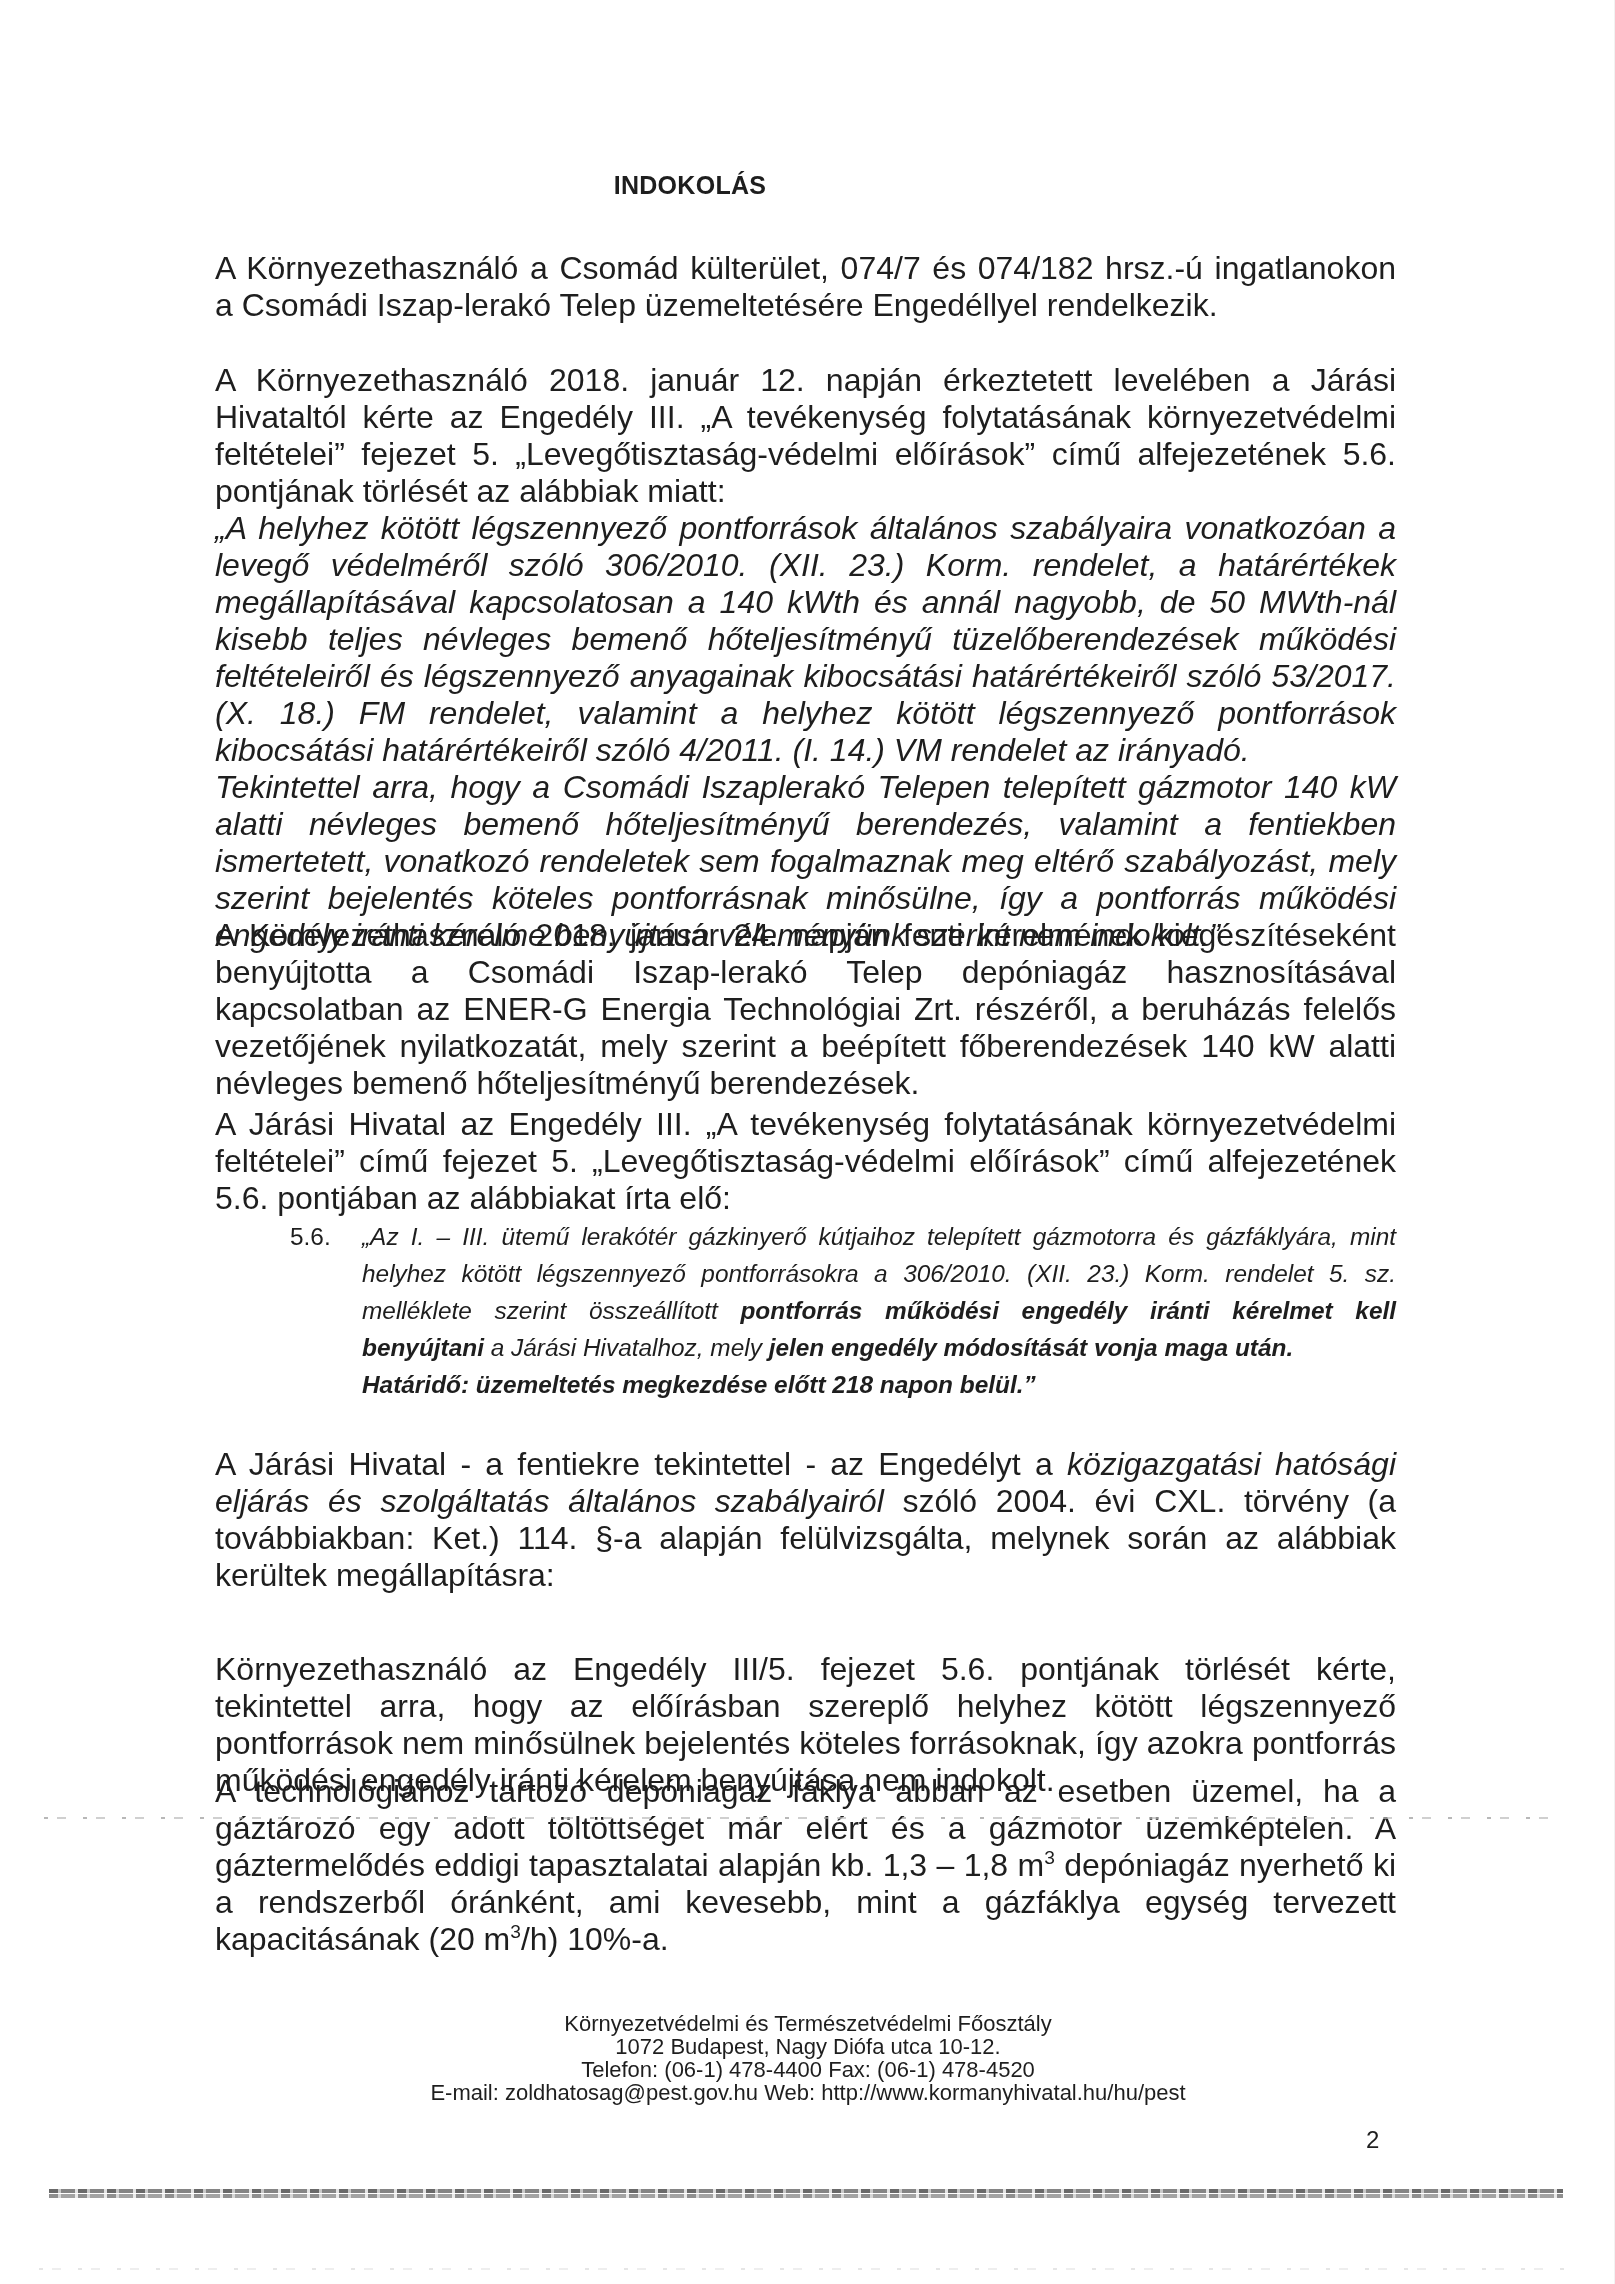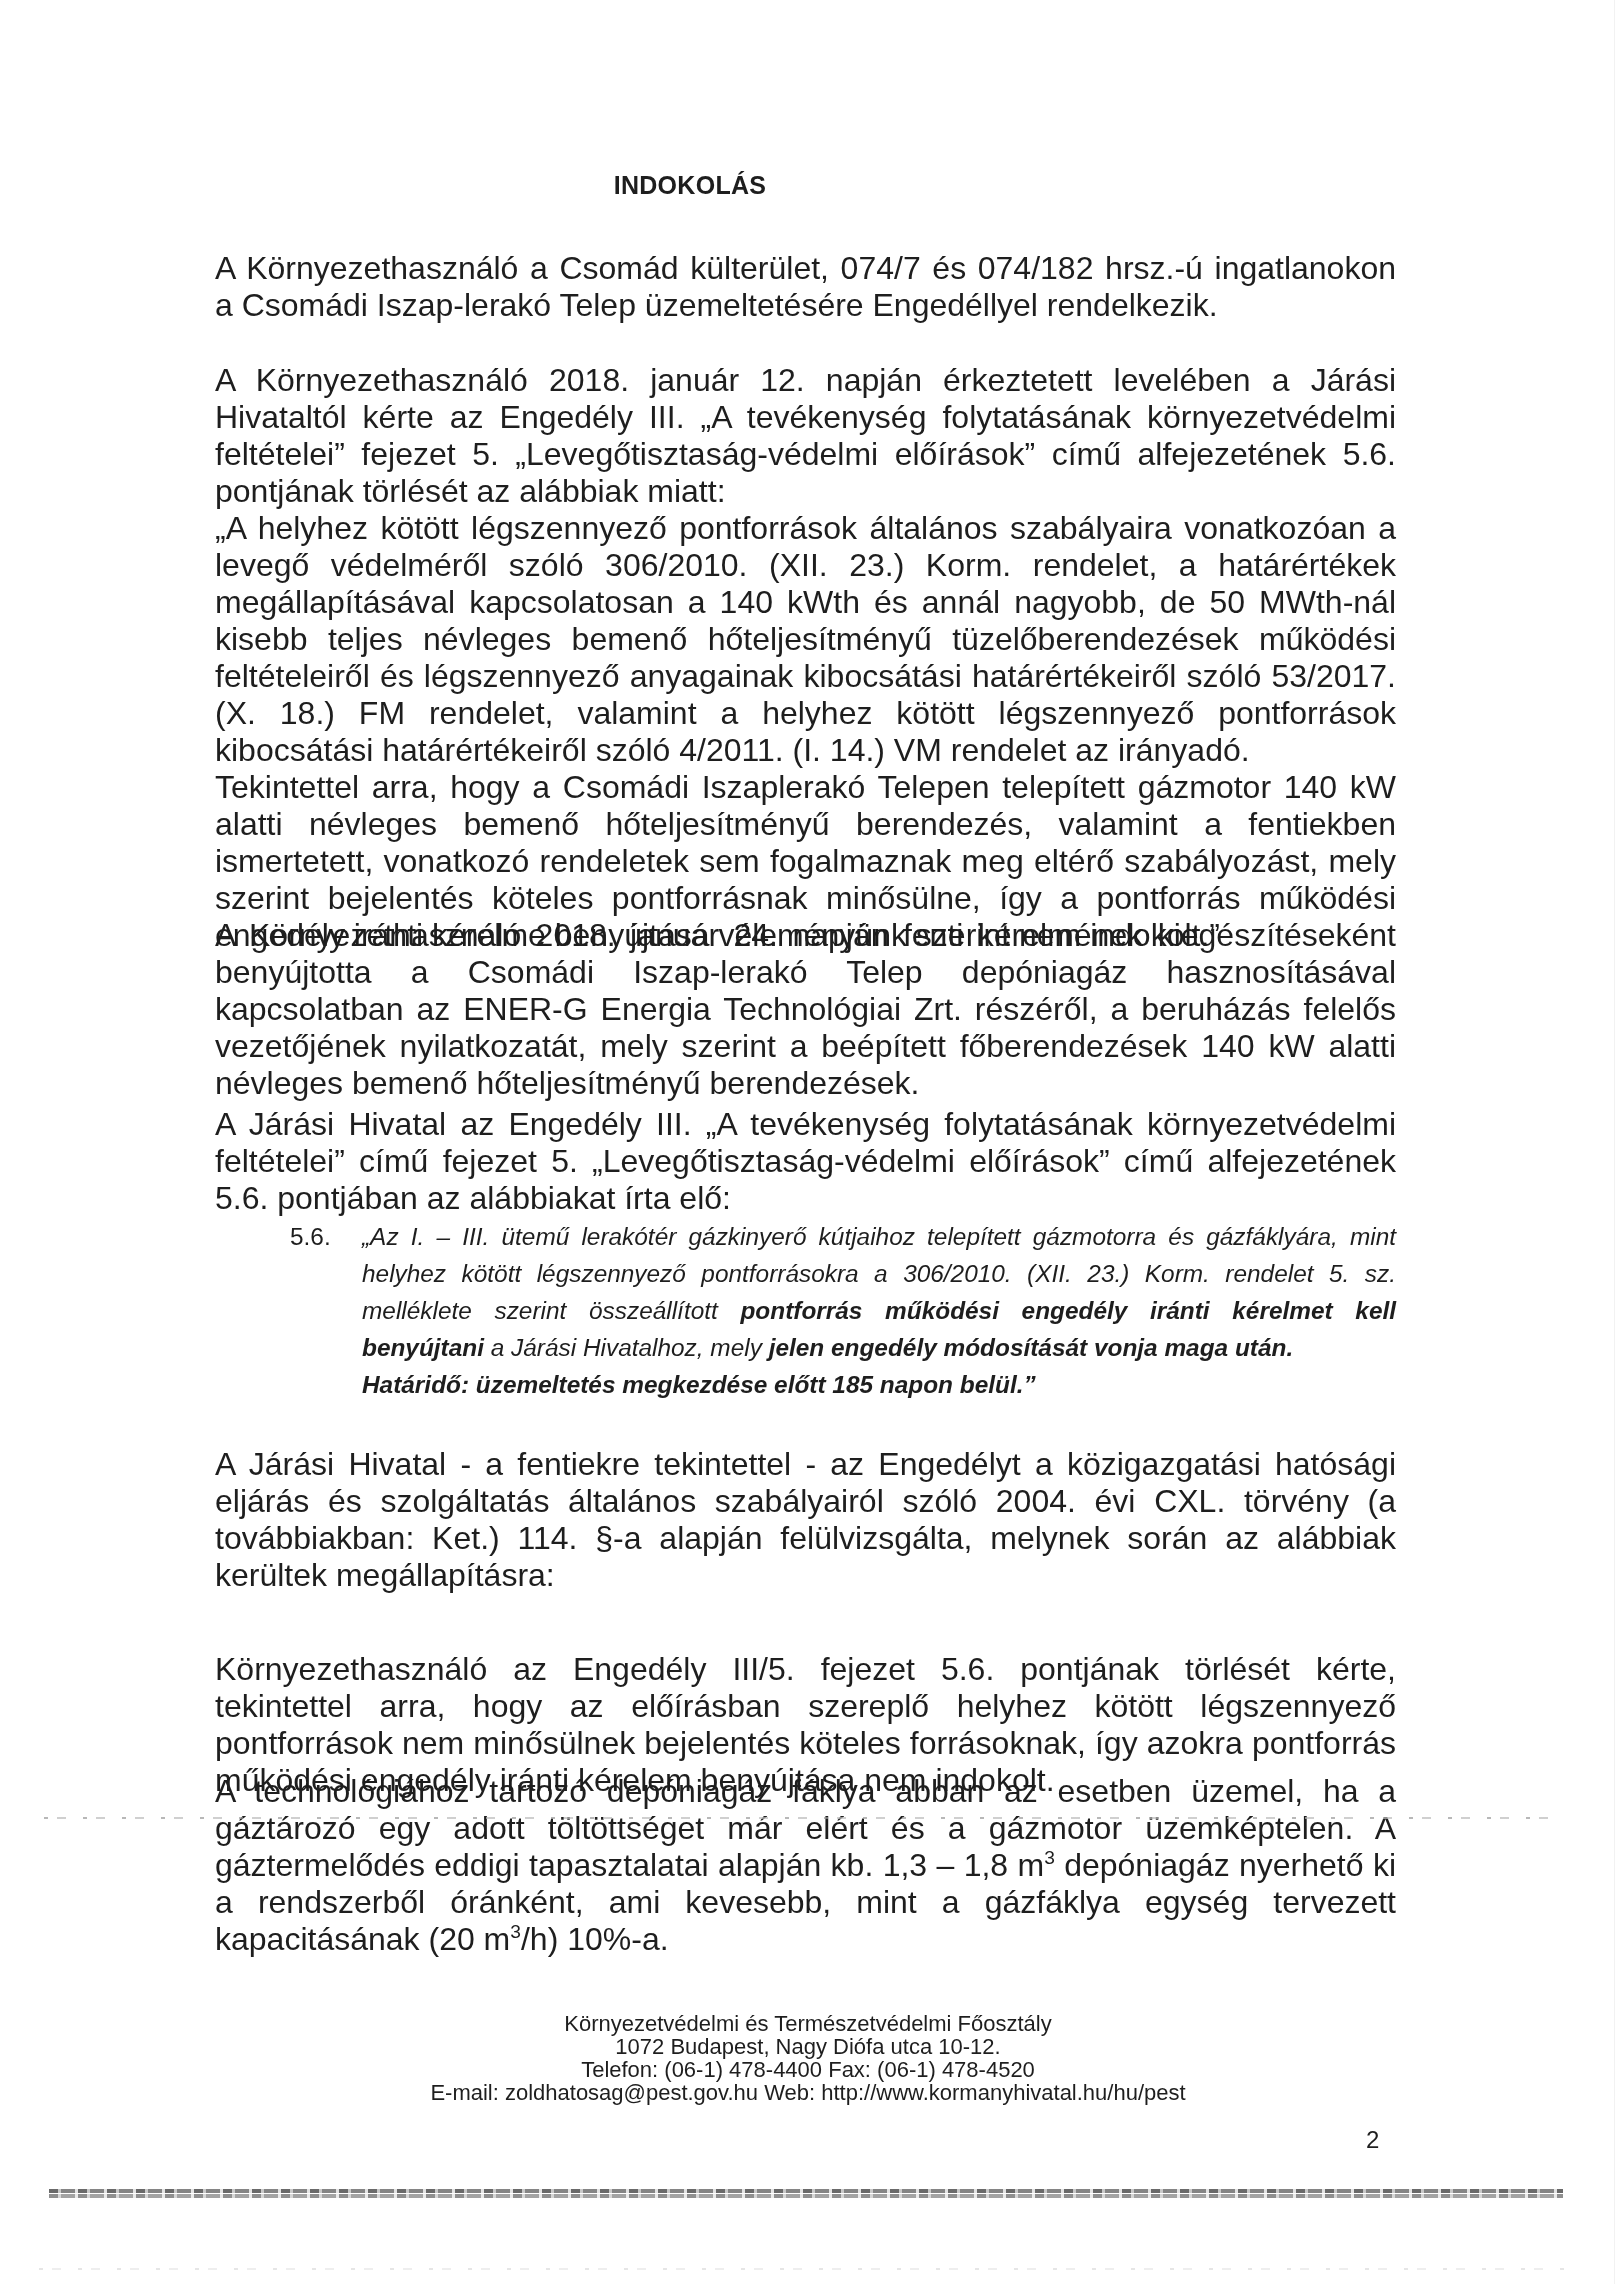--- a/index.html
+++ b/index.html
@@ -4,21 +4,21 @@
 <style>
   html, body { margin: 0; padding: 0; background: #ffffff; }
   body { width: 1616px; height: 2284px; position: relative; overflow: hidden; color: #1e1e1e;
          font-family: "Liberation Sans", "DejaVu Sans", sans-serif; }
   .page { position: absolute; left: 0; top: 0; width: 1616px; height: 2284px; background: #ffffff; }
   .title { position: absolute; top: 171px; left: 0; width: 1380px; text-align: center;
            font-size: 25px; font-weight: bold; letter-spacing: 0.3px; }
   .block { position: absolute; left: 215px; width: 1181px; font-size: 32px; line-height: 37px;
            text-align: justify; }
   .block p { margin: 0; }
-  .it { }
+  .it { font-style: italic; }
   .b { font-weight: bold; }
   .last-left { text-align-last: left; }
   .quote-item { position: absolute; left: 290px; width: 1106px; font-size: 24.4px; line-height: 37px; }
   .quote-num { position: absolute; left: 0; top: 0; width: 65px; }
   .quote-body { position: absolute; left: 72px; width: 1034px; font-style: italic; text-align: justify; }
   sup { font-size: 60%; line-height: 0; vertical-align: super; }
   sub { font-size: 60%; line-height: 0; vertical-align: sub; }
   .footer { position: absolute; top: 2012px; left: 0; width: 1616px; text-align: center;
             font-size: 22px; line-height: 23px; }
   .page-num { position: absolute; top: 2126px; left: 1366px; font-size: 24px; }
@@ -48,21 +48,21 @@
   </div>
 
   <div class="block" style="top:1106px;">
     <p class="last-left">A Járási Hivatal az Engedély III. „A tevékenység folytatásának környezetvédelmi feltételei” című fejezet 5. „Levegőtisztaság-védelmi előírások” című alfejezetének 5.6. pontjában az alábbiakat írta elő:</p>
   </div>
 
   <div class="quote-item" style="top:1218px;">
     <span class="quote-num">5.6.</span>
     <div class="quote-body">
       <span>„Az I. – III. ütemű lerakótér gázkinyerő kútjaihoz telepített gázmotorra és gázfáklyára, mint helyhez kötött légszennyező pontforrásokra a 306/2010. (XII. 23.) Korm. rendelet 5. sz. melléklete szerint összeállított </span><span class="b">pontforrás működési engedély iránti kérelmet kell benyújtani</span><span> a Járási Hivatalhoz, mely </span><span class="b">jelen engedély módosítását vonja maga után.</span><br>
-      <span class="b">Határidő: üzemeltetés megkezdése előtt 185 napon belül.”</span>
+      <span class="b">Határidő: üzemeltetés megkezdése előtt 218 napon belül.”</span>
     </div>
   </div>
 
   <div class="block" style="top:1446px;">
     <p class="last-left"><span>A Járási Hivatal - a fentiekre tekintettel - az Engedélyt a </span><span class="it">közigazgatási hatósági eljárás és szolgáltatás általános szabályairól</span><span> szóló 2004. évi CXL. törvény (a továbbiakban: Ket.) 114. §-a alapján felülvizsgálta, melynek során az alábbiak kerültek megállapításra:</span></p>
   </div>
 
   <div class="block" style="top:1614px;margin-top:37px;">
     <p class="last-left">Környezethasználó az Engedély III/5. fejezet 5.6. pontjának törlését kérte, tekintettel arra, hogy az előírásban szereplő helyhez kötött légszennyező pontforrások nem minősülnek bejelentés köteles forrásoknak, így azokra pontforrás működési engedély iránti kérelem benyújtása nem indokolt.</p>
   </div>

